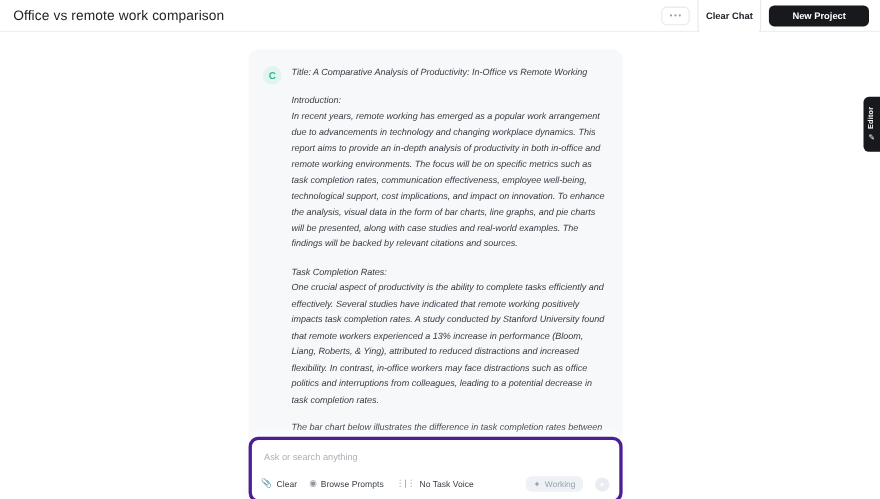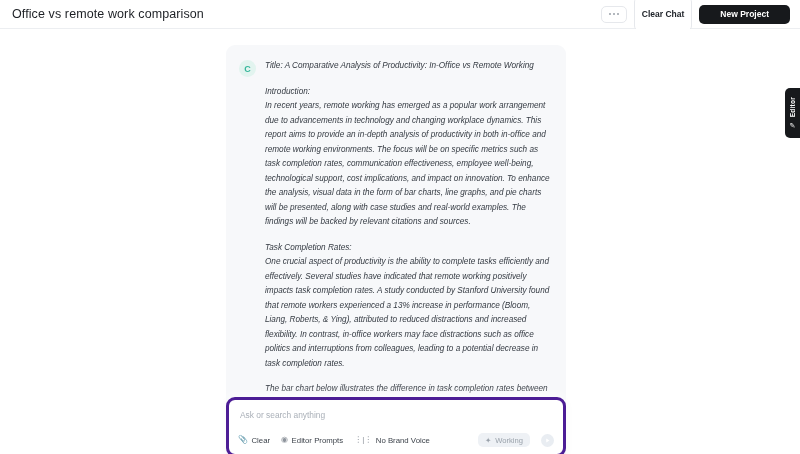--- a/index.html
+++ b/index.html
@@ -269,26 +269,26 @@
 
       <div class="composer-tools">
 
         <div class="tool">
           <span class="gi">📎</span>
           <span>Clear</span>
         </div>
 
         <div class="tool">
           <span class="gi">◉</span>
-          <span>Editor Prompts</span>
+          <span>Browse Prompts</span>
         </div>
 
         <div class="tool">
           <span class="gi">⋮|⋮</span>
-          <span>No Brand Voice</span>
+          <span>No Task Voice</span>
         </div>
 
         <div class="spacer"></div>
 
         <div class="btn-improve">
           <span>✦</span>
           <span>Working</span>
         </div>
 
         <div class="btn-send">

